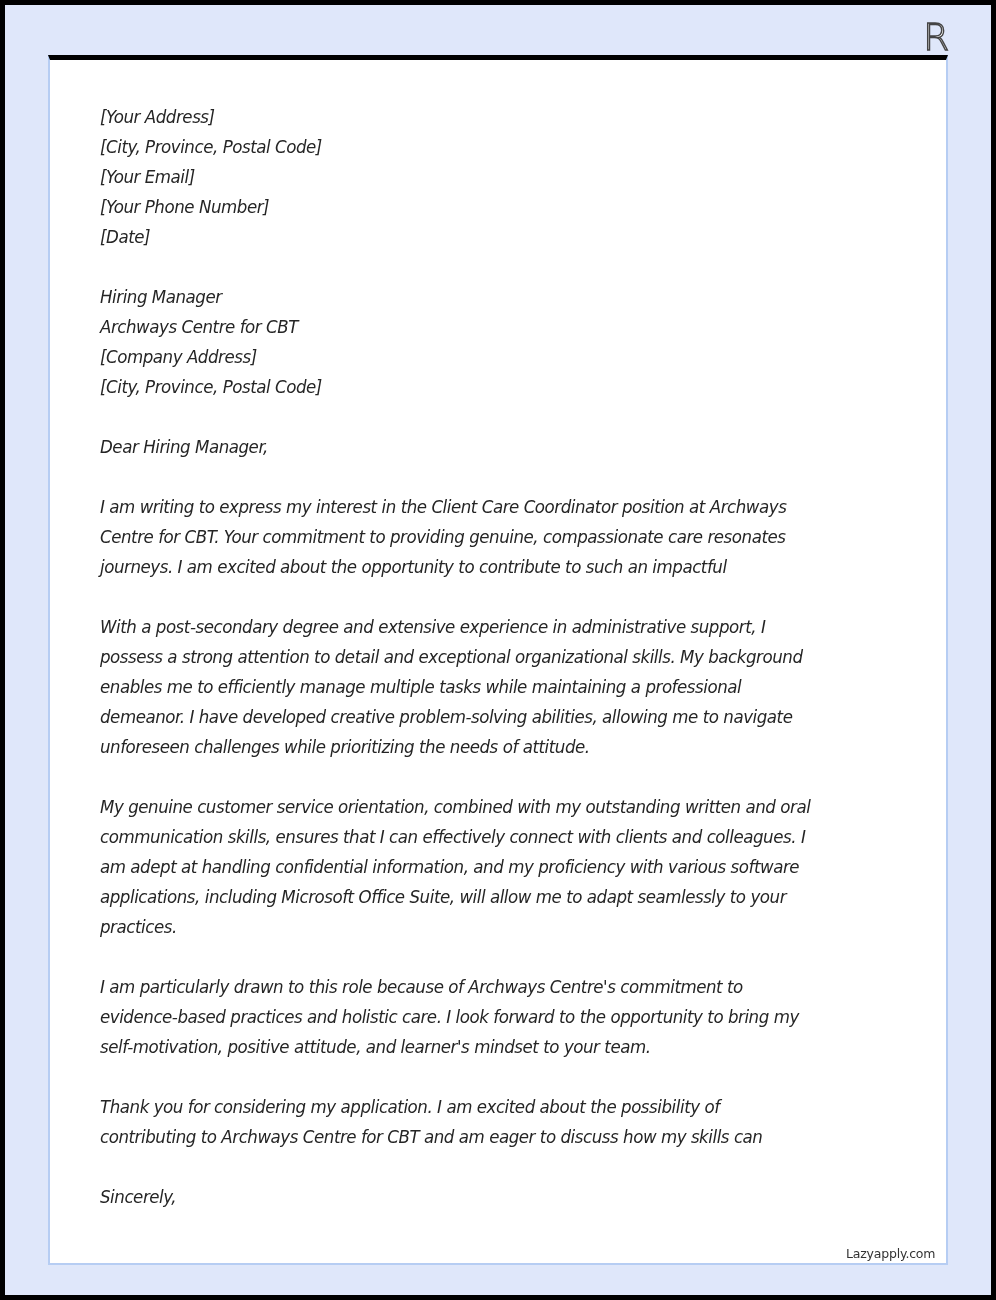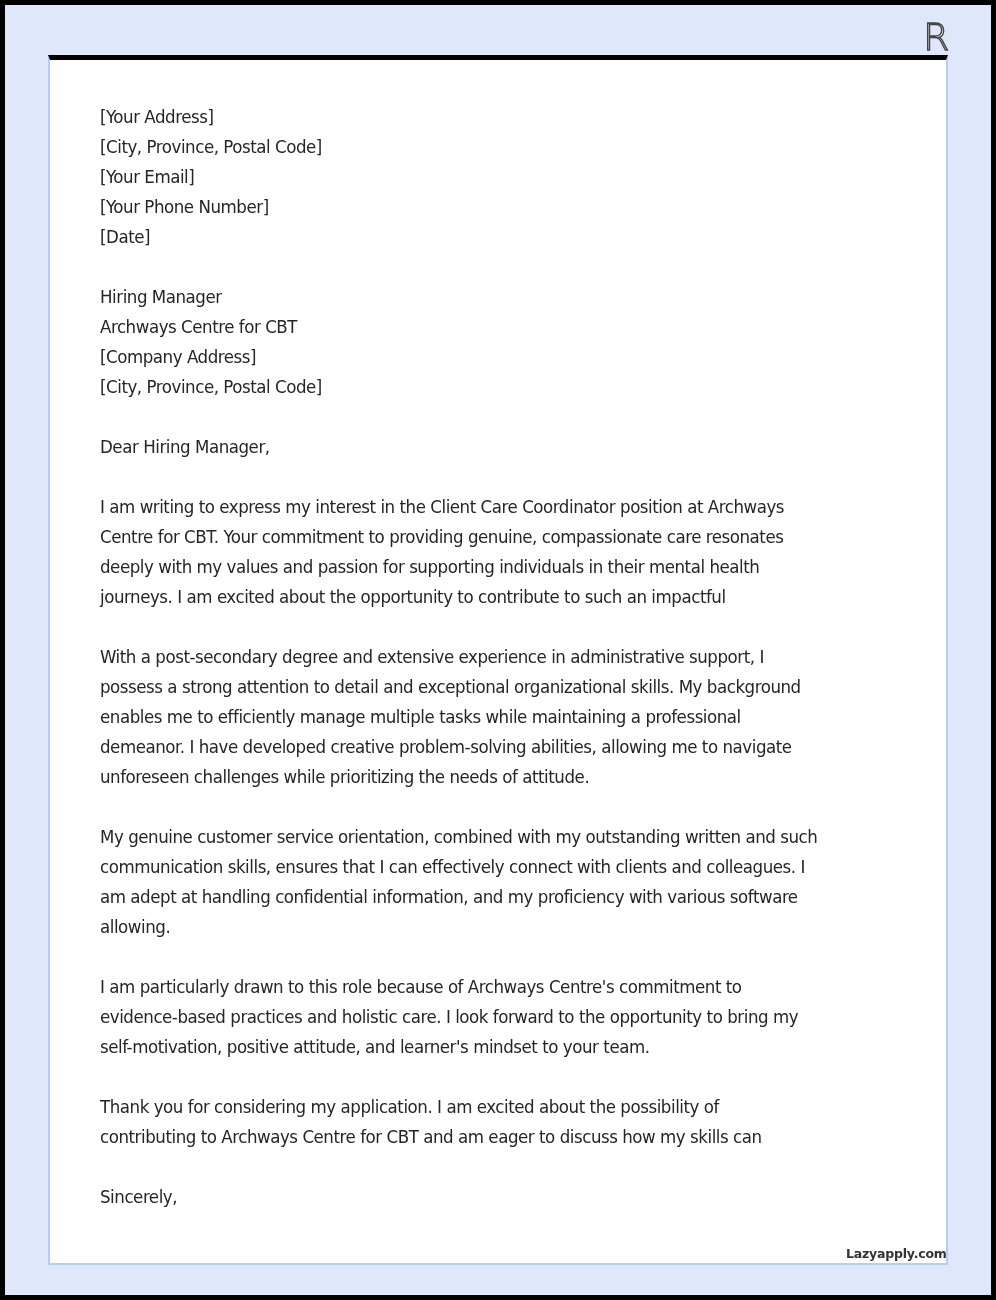--- a/index.html
+++ b/index.html
@@ -27,27 +27,26 @@
       border-right: 2px solid #b6cdf3;
       border-bottom: 2px solid #b6cdf3;
       border-top: 5px solid #000;
     }
     .letter {
       position: absolute; left: 95px; top: 97px; width: 820px;
       font-size: 18.5px; line-height: 30px; color: #252525;
       letter-spacing: -0.45px;
       font-family: "DejaVu Sans Condensed", "DejaVu Sans", sans-serif;
     }
-    .letter .line { display: block; white-space: nowrap; height: 30px; }
+    .letter .line { display: block; white-space: nowrap; height: 30px; font-style: italic; }
     .letter .gap { display: block; height: 30px; }
     .watermark {
       position: absolute; left: 841px; top: 1241px;
       font-size: 12.5px; line-height: 16px; color: #333;
       letter-spacing: -0.2px;
-      font-weight: bold;
     }
   </style>
 </head>
 <body>
 
 <div class="frame">
   <div class="logo">R</div>
 
   <div class="card"></div>
 
@@ -66,39 +65,39 @@
       <span class="line">[Company Address]</span>
       <span class="line">[City, Province, Postal Code]</span>
     </div>
     <span class="gap"></span>
     <span class="line">Dear Hiring Manager,</span>
     <span class="gap"></span>
 
     <div>
       <span class="line">I am writing to express my interest in the Client Care Coordinator position at Archways</span>
       <span class="line">Centre for CBT. Your commitment to providing genuine, compassionate care resonates</span>
-      <span class="line">deeply with my values and passion for supporting individuals in their mental health</span>
       <span class="line">journeys. I am excited about the opportunity to contribute to such an impactful</span>
     </div>
     <span class="gap"></span>
 
     <div>
       <span class="line">With a post-secondary degree and extensive experience in administrative support, I</span>
       <span class="line">possess a strong attention to detail and exceptional organizational skills. My background</span>
       <span class="line">enables me to efficiently manage multiple tasks while maintaining a professional</span>
       <span class="line">demeanor. I have developed creative problem-solving abilities, allowing me to navigate</span>
       <span class="line">unforeseen challenges while prioritizing the needs of attitude.</span>
     </div>
     <span class="gap"></span>
 
     <div>
-      <span class="line">My genuine customer service orientation, combined with my outstanding written and such</span>
+      <span class="line">My genuine customer service orientation, combined with my outstanding written and oral</span>
       <span class="line">communication skills, ensures that I can effectively connect with clients and colleagues. I</span>
       <span class="line">am adept at handling confidential information, and my proficiency with various software</span>
-      <span class="line">allowing.</span>
+      <span class="line">applications, including Microsoft Office Suite, will allow me to adapt seamlessly to your</span>
+      <span class="line">practices.</span>
     </div>
     <span class="gap"></span>
 
     <div>
       <span class="line">I am particularly drawn to this role because of Archways Centre's commitment to</span>
       <span class="line">evidence-based practices and holistic care. I look forward to the opportunity to bring my</span>
       <span class="line">self-motivation, positive attitude, and learner's mindset to your team.</span>
     </div>
     <span class="gap"></span>
 

